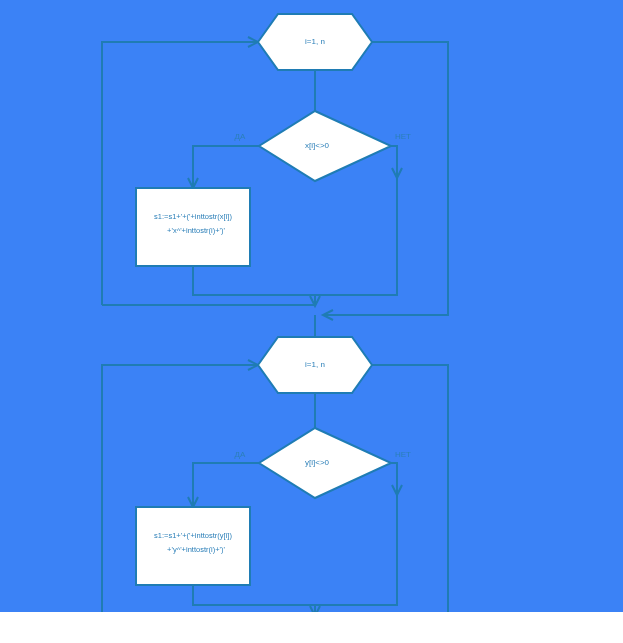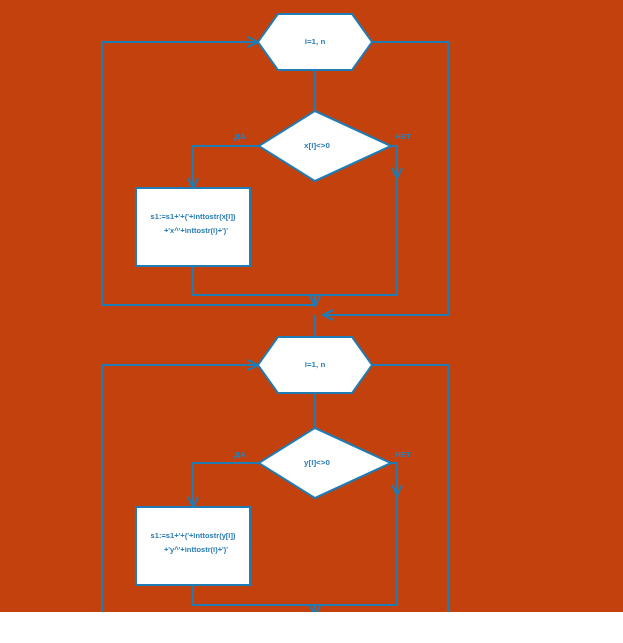--- a/index.html
+++ b/index.html
@@ -4,23 +4,22 @@
 <style>
   html, body {
     margin: 0;
     padding: 0;
     background: #ffffff;
   }
   #canvas {
     position: relative;
     width: 623px;
     height: 612px;
-    background: #c2410c;
+    background: #3b82f6;
     font-family: "Liberation Sans", sans-serif;
-    font-weight: bold;
   }
   svg#flow {
     position: absolute;
     left: 0;
     top: 0;
     width: 623px;
     height: 643px;
   }
   .shape-fill {
     fill: #ffffff;

